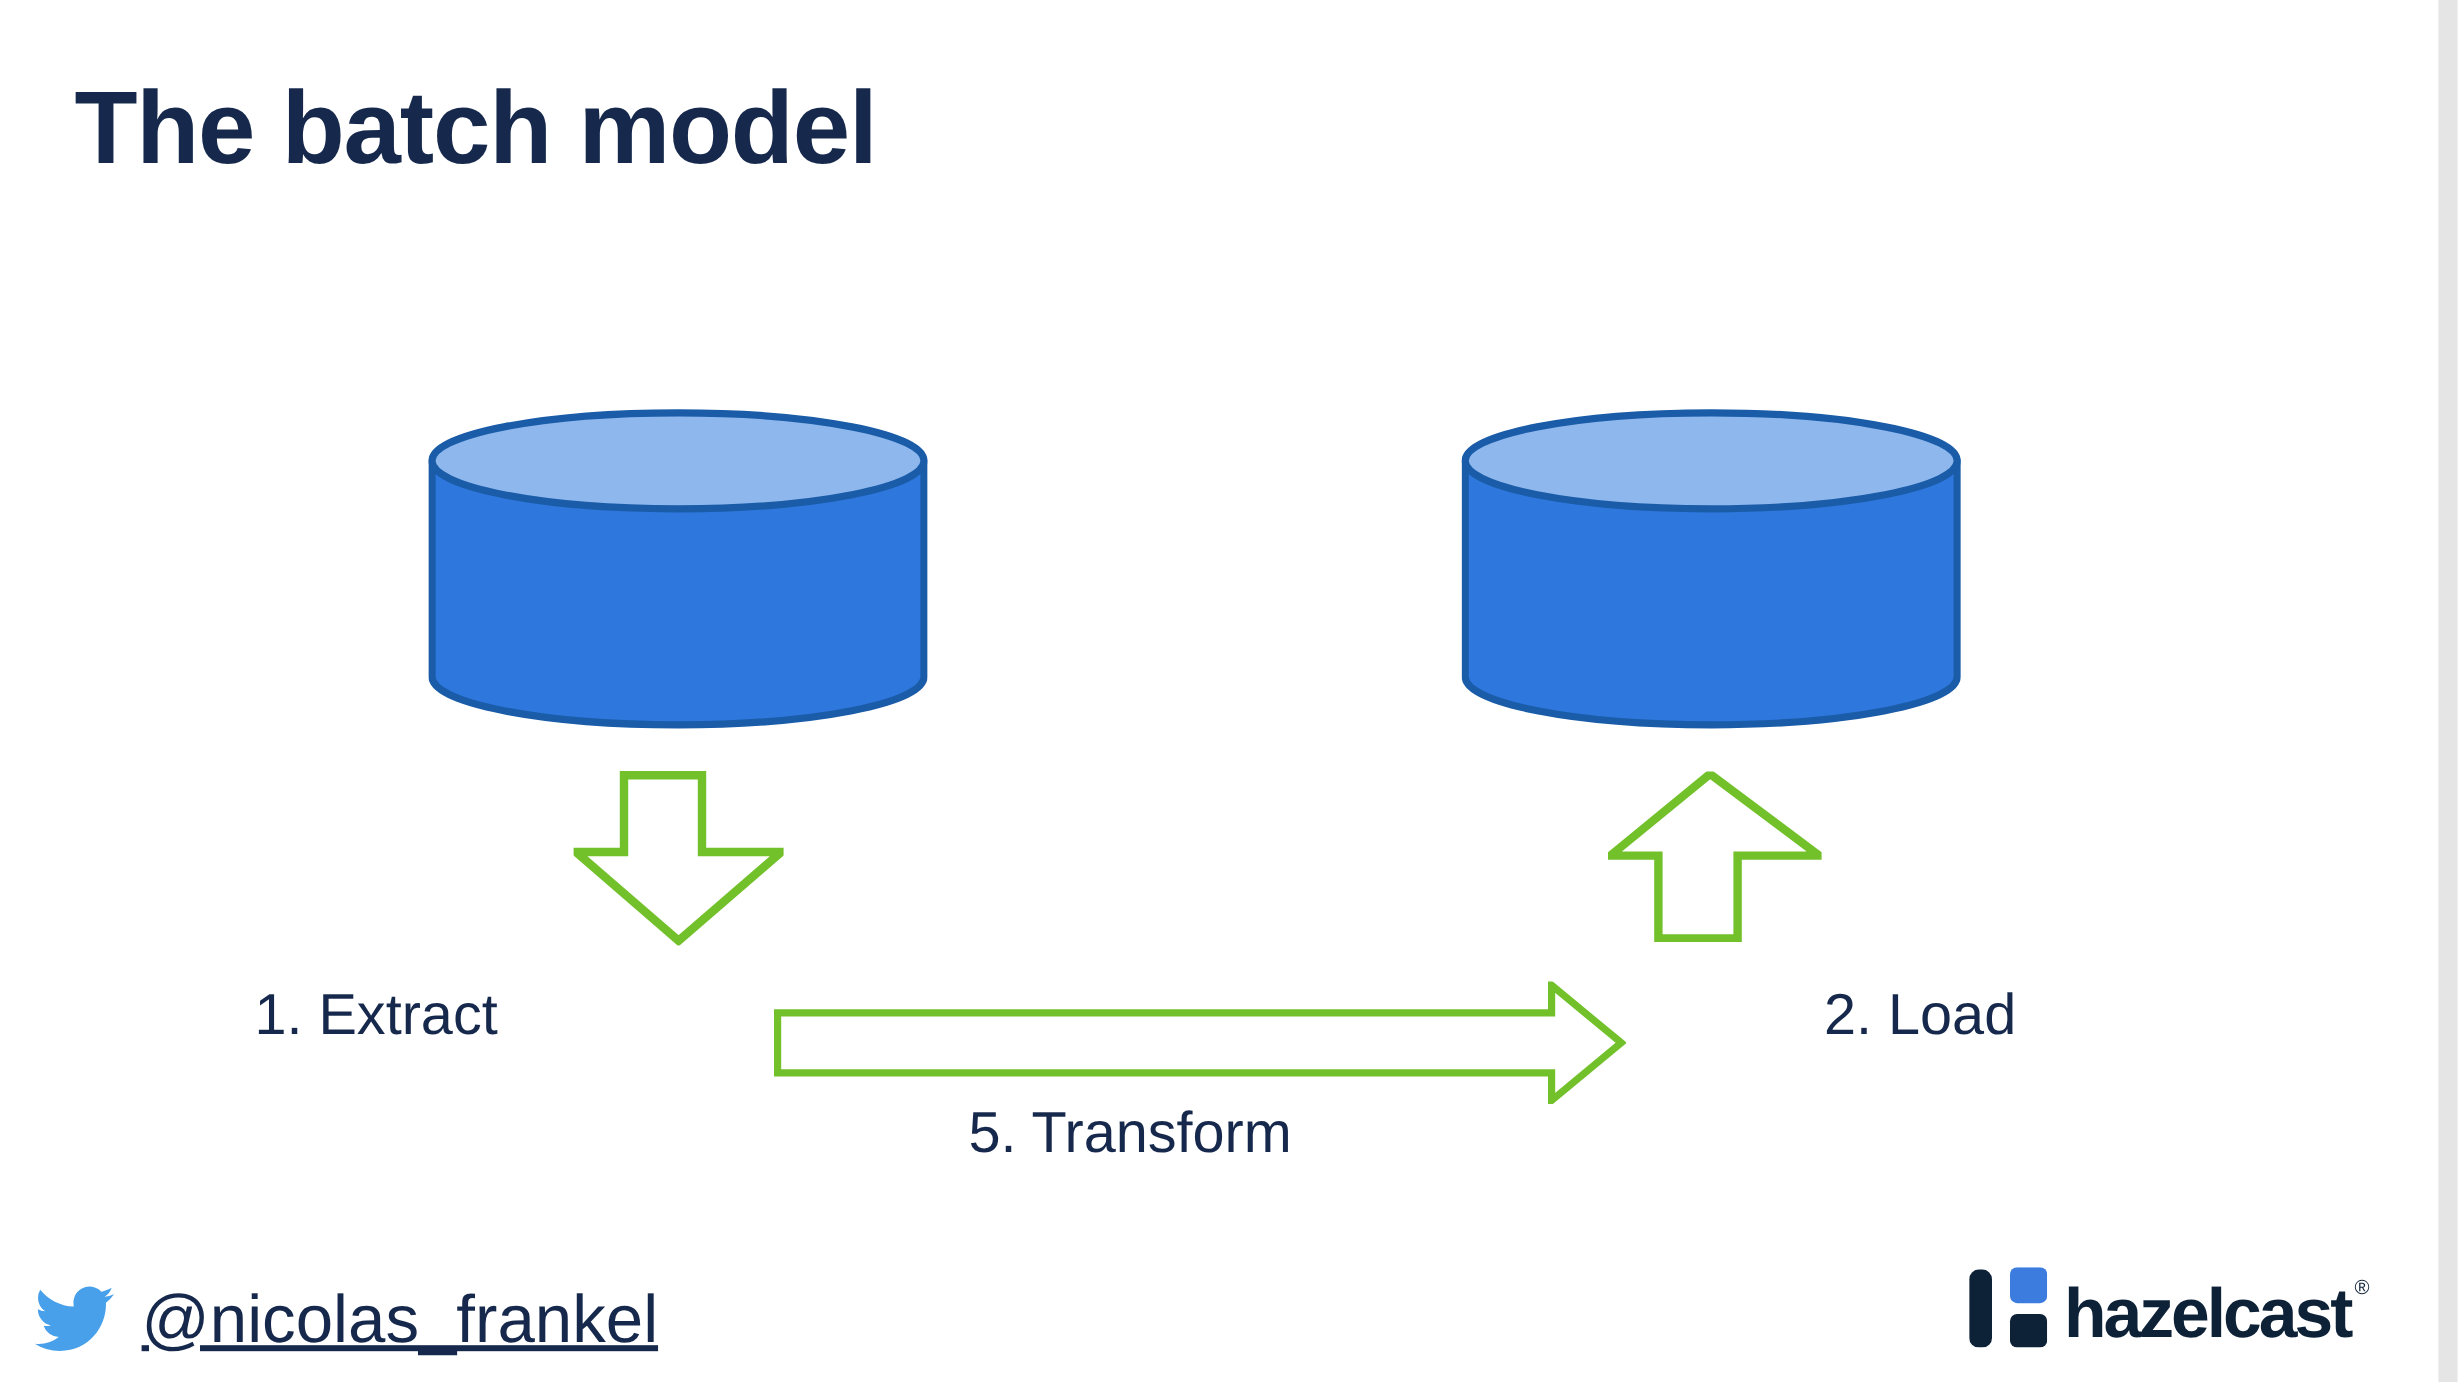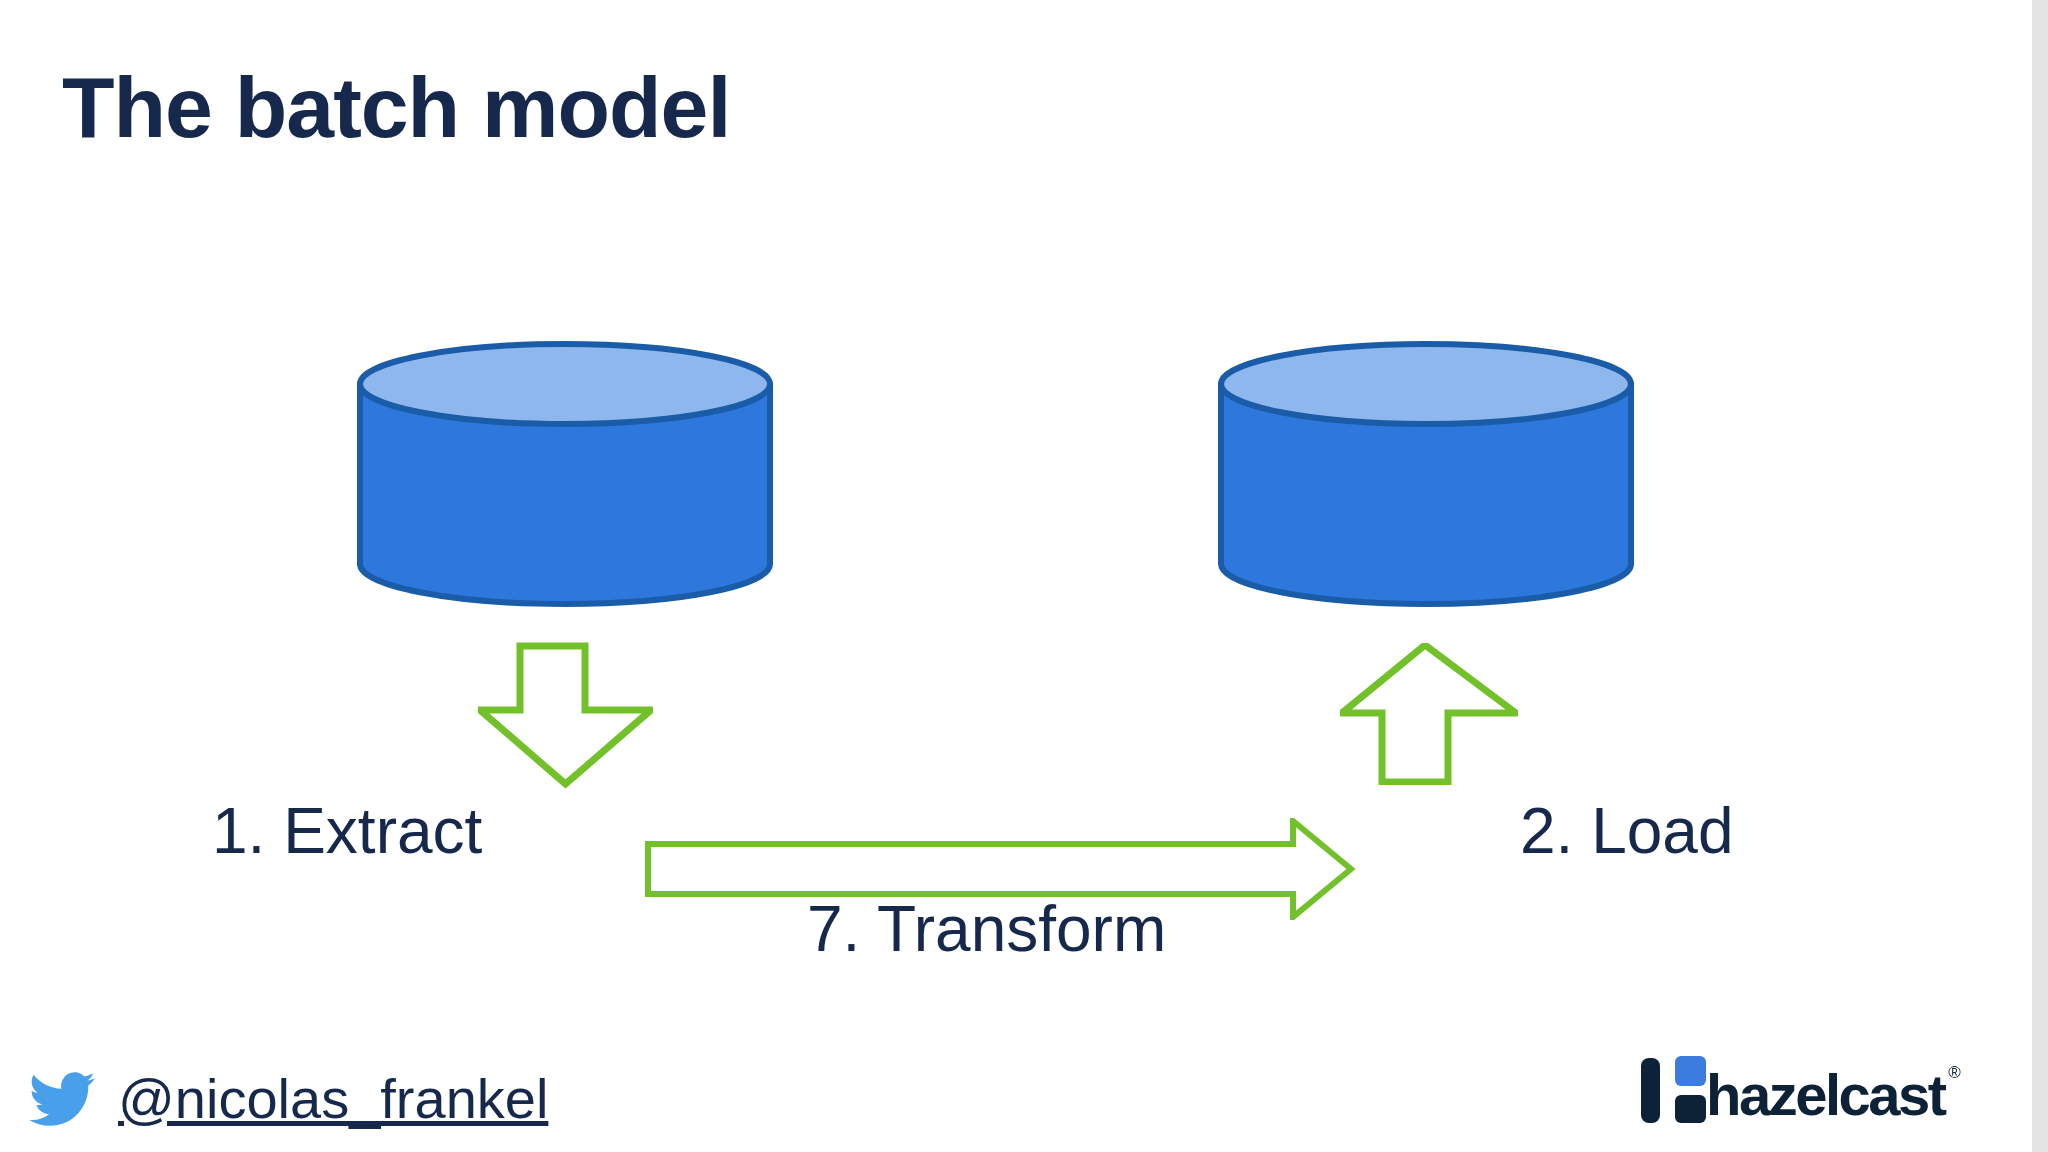--- a/index.html
+++ b/index.html
@@ -20,33 +20,33 @@
     position:relative;width:2032px;height:1152px;
     background:var(--bg);overflow:hidden;
   }
   .slide-title{
     position:absolute;left:62px;top:64px;
     font-size:86px;font-weight:bold;color:var(--navy);
     letter-spacing:-1px;line-height:1;white-space:nowrap;
   }
   .abs{position:absolute;}
   .step-label{
-    position:absolute;font-size:64px;color:var(--navy);
-    line-height:1;white-space:nowrap;
+    position:absolute;font-size:48px;color:var(--navy);
+    line-height:1;white-space:nowrap;margin-top:24px;
   }
   .footer-left{
     position:absolute;left:22px;top:1066px;
     display:flex;align-items:center;gap:16px;
   }
   .twitter-handle{
     font-size:56px;color:var(--navy);line-height:1;white-space:nowrap;text-decoration:underline;
   }
   .footer-right{
     position:absolute;left:1641px;top:1056px;
-    display:flex;align-items:flex-end;gap:0;
+    display:flex;align-items:flex-end;gap:14px;
   }
   .hazelcast-word{
     font-size:58px;font-weight:700;color:var(--logo-navy);
     letter-spacing:-2.5px;line-height:0.96;white-space:nowrap;
     position:relative;padding-right:16px;
   }
   .hazelcast-reg{
     position:absolute;top:-2px;right:0;
     font-size:17px;font-weight:400;letter-spacing:0;
   }
@@ -75,21 +75,21 @@
 
   <svg class="abs" style="left:645px;top:818px" width="710" height="102" viewBox="0 0 710 102">
     <path d="M3,26 L648,26 L648,3 L706,51 L648,99 L648,76 L3,76 Z" fill="#ffffff" stroke="var(--green)" stroke-width="6" stroke-linejoin="miter"></path>
   </svg>
 
   <svg class="abs" style="left:1340px;top:643px" width="178" height="142" viewBox="0 0 178 142">
     <path d="M85,2 L176,70 L108,70 L108,139 L42,139 L42,70 L2,70 Z" fill="#ffffff" stroke="var(--green)" stroke-width="7" stroke-linejoin="miter"></path>
   </svg>
 
   <div class="step-label" style="left:212px;top:799px">1. Extract</div>
-  <div class="step-label" style="left:807px;top:897px">7. Transform</div>
+  <div class="step-label" style="left:807px;top:897px">5. Transform</div>
   <div class="step-label" style="left:1520px;top:799px">2. Load</div>
 
   <div class="footer-left">
     <svg width="80" height="66" viewBox="0 0 24 24">
       <path fill="var(--twitter-blue)" d="M23.953 4.57a10 10 0 01-2.825.775 4.958 4.958 0 002.163-2.723c-.951.555-2.005.959-3.127 1.184a4.92 4.92 0 00-8.384 4.482C7.69 8.095 4.067 6.13 1.64 3.162a4.822 4.822 0 00-.666 2.475c0 1.71.87 3.213 2.188 4.096a4.904 4.904 0 01-2.228-.616v.06a4.923 4.923 0 003.946 4.827 4.996 4.996 0 01-2.212.085 4.937 4.937 0 004.604 3.417 9.868 9.868 0 01-6.102 2.105c-.39 0-.779-.023-1.17-.067a13.995 13.995 0 007.557 2.209c9.054 0 13.999-7.496 13.999-13.986 0-.21 0-.42-.015-.63a9.936 9.936 0 002.46-2.548z"></path>
     </svg>
     <span class="twitter-handle">@nicolas_frankel</span>
   </div>
 
   <div class="footer-right">

